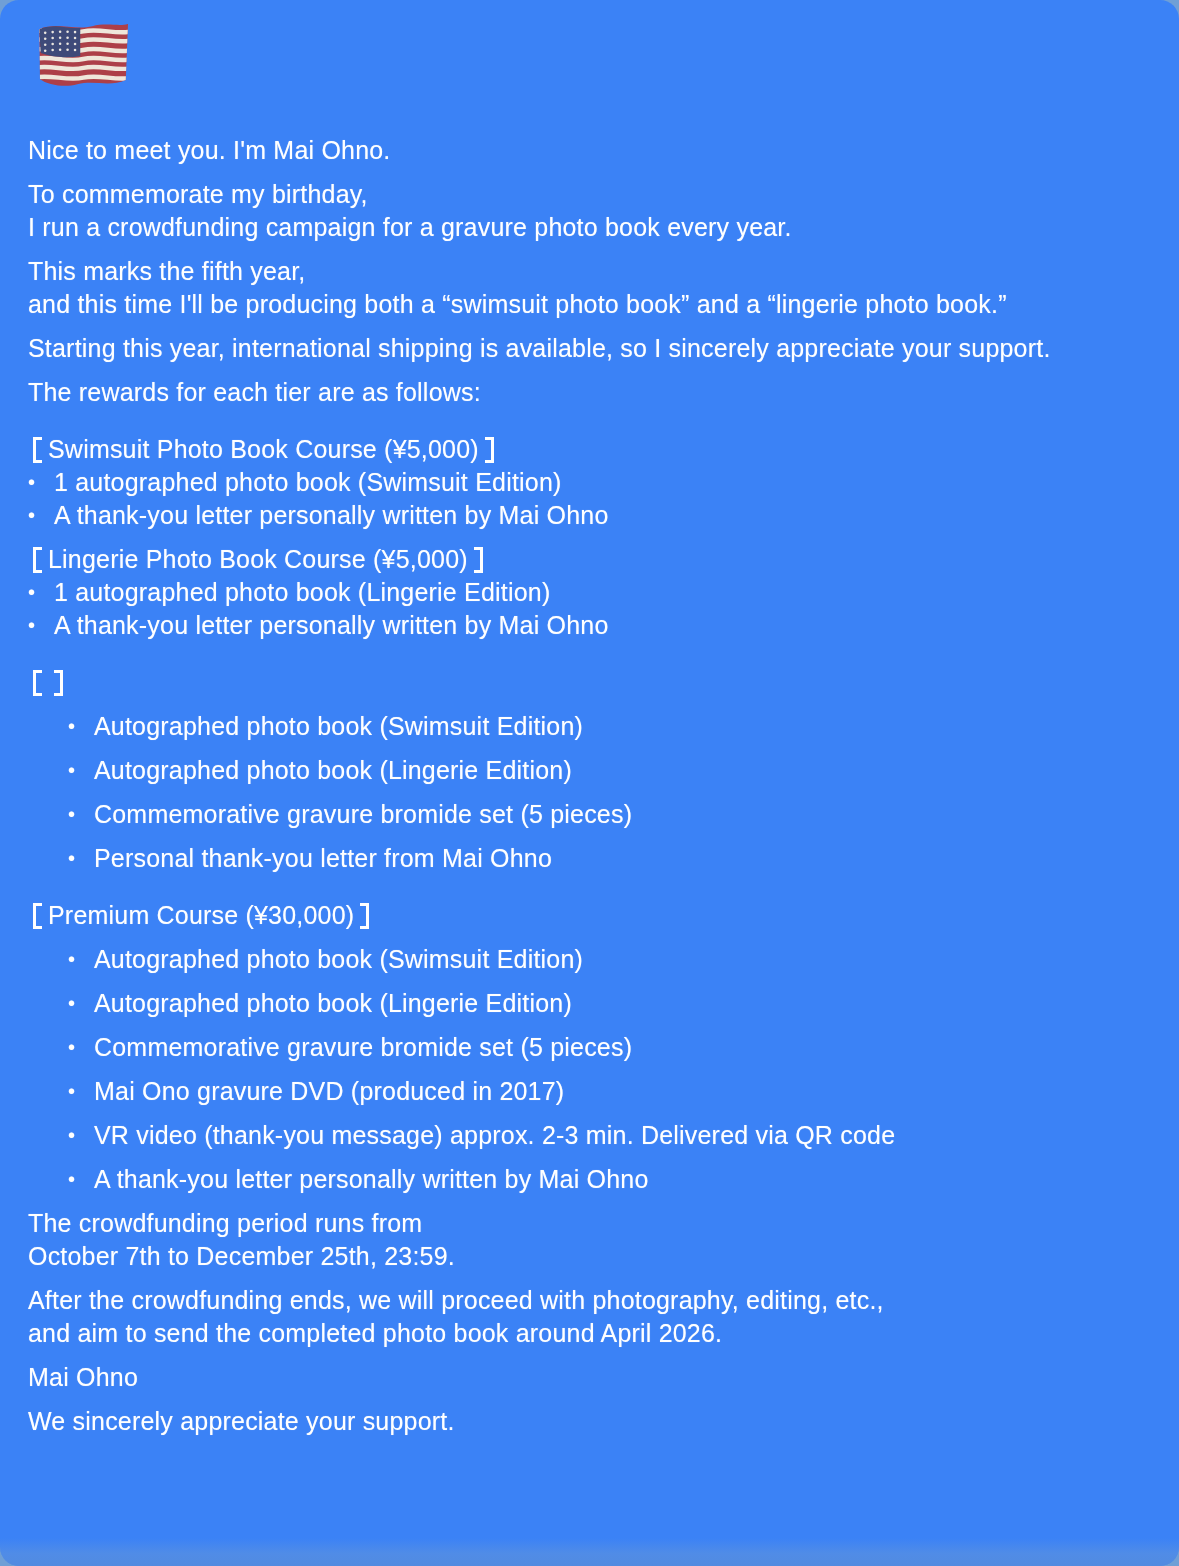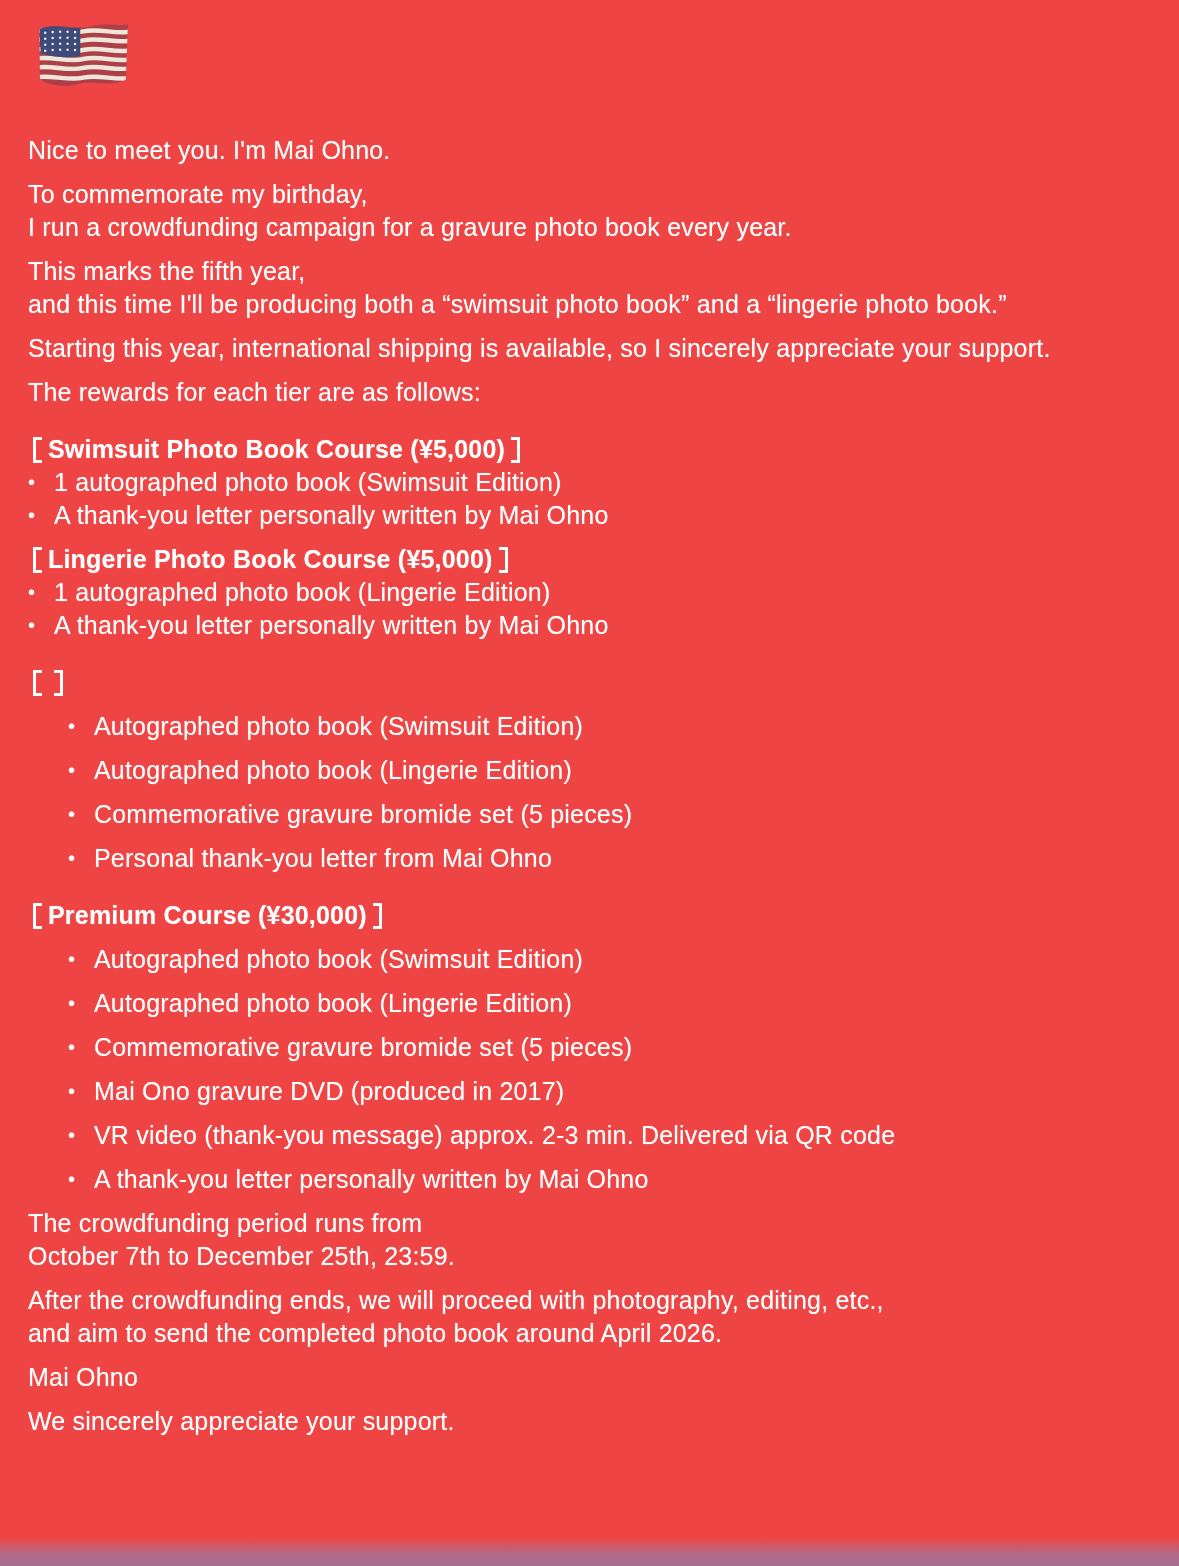--- a/index.html
+++ b/index.html
@@ -1,33 +1,34 @@
 <!DOCTYPE html>
 <html><head>
 <meta charset="utf-8">
 <style>
   html,body{margin:0;padding:0;background:#6f9fd6;}
   .page{
     position:relative;
     width:1179px;height:1566px;
-    background:#ef4444;
+    background:#3b82f6;
     overflow:hidden;
     color:#ffffff;
     font-family:"Liberation Sans","DejaVu Sans",sans-serif;
     font-size:25px;line-height:33px;letter-spacing:.2px;
     text-shadow:0 0 1px rgba(255,255,255,.45);
+    border-radius:19px;
   }
   .flag-wrap{padding:20px 0 0 34px;height:72px;}
   .flag-wrap svg{display:block;}
   .content{padding:42px 16px 0 28px;}
   p.para{margin:0 0 11px 0;}
   .line{display:block;white-space:nowrap;}
   .course{margin:0 0 11px 0;}
   .course.gap{margin-top:24px;}
-  .course-title{display:flex;align-items:center;height:33px;padding-left:5px;white-space:nowrap;font-size:25px;font-weight:bold;margin:0;}
+  .course-title{display:flex;align-items:center;height:33px;padding-left:5px;white-space:nowrap;font-size:25px;font-weight:normal;margin:0;}
   .lb{flex:none;width:9px;height:26px;box-sizing:border-box;}
   .lb-open{border-left:3px solid #fff;border-top:3px solid #fff;border-bottom:3px solid #fff;margin-right:6px;}
   .lb-close{border-right:3px solid #fff;border-top:3px solid #fff;border-bottom:3px solid #fff;margin-left:6px;}
   ul.items{list-style:none;margin:0;padding:0;}
   .items li{display:flex;height:33px;line-height:33px;white-space:nowrap;}
   .items.indent li{padding-left:40px;}
   .items.spaced li{margin-top:11px;}
   .bullet{flex:none;width:26px;font-size:20px;}
   .footer-start{margin-top:36px;}
   .signature{margin-top:11px;}

